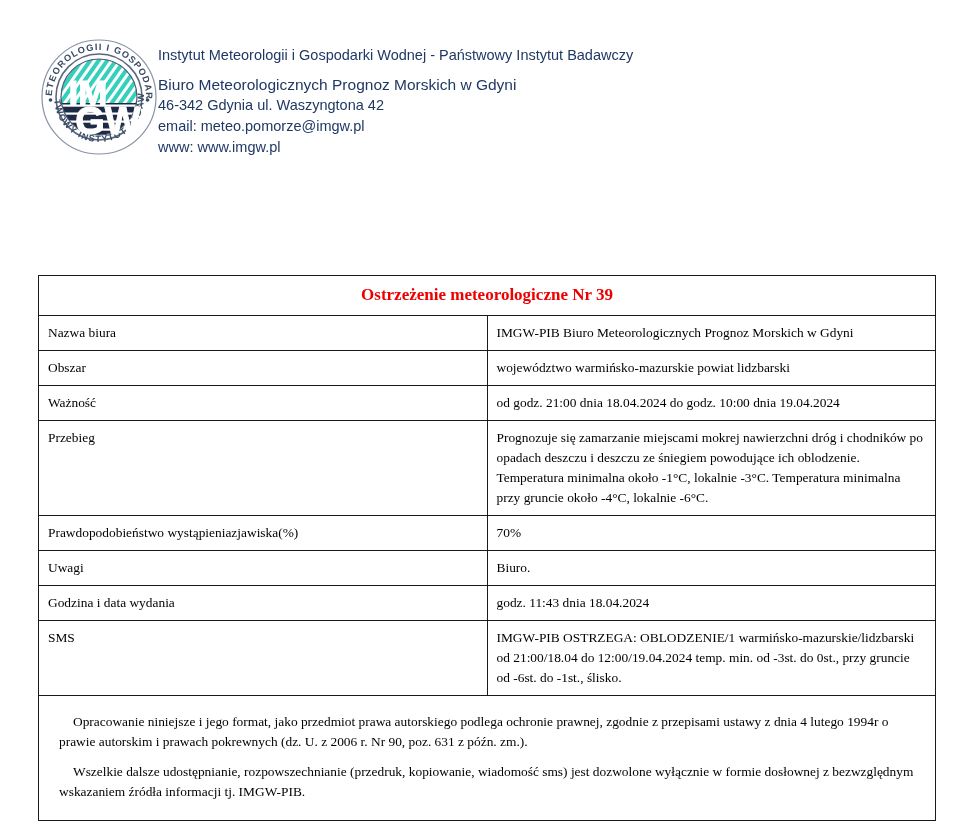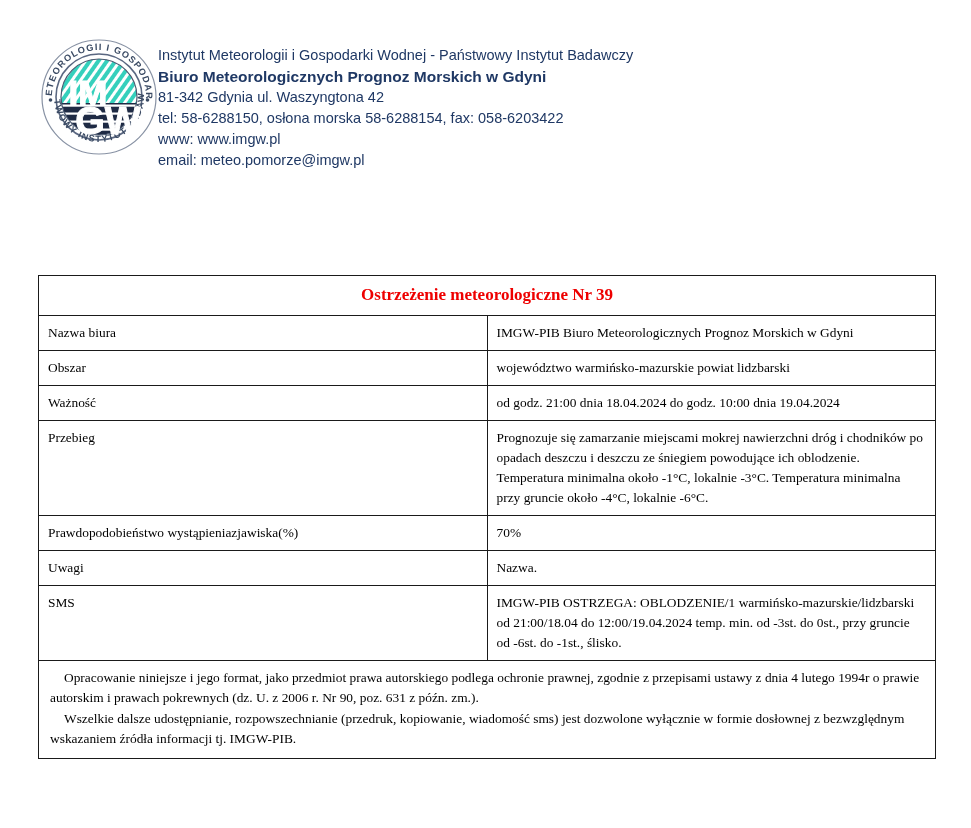--- a/index.html
+++ b/index.html
@@ -35,22 +35,23 @@
   .header-text {
     flex: 1 1 auto;
     font-family: "Liberation Sans", "DejaVu Sans", sans-serif;
     color: #1f3864;
     font-size: 14.5px;
     line-height: 21px;
     padding-top: 7px;
     padding-right: 4px;
   }
   .header-text .line-bold {
-    font-weight: bold;
+    font-weight: normal;
     font-size: 15.5px;
+    margin-top: 8px;
   }
 
   
   .doc-table {
     position: absolute;
     left: 38px;
     top: 275px;
     width: 898px;
     border-collapse: collapse;
     table-layout: fixed;
@@ -79,21 +80,21 @@
     padding-bottom: 10px !important;
   }
   .value b { font-weight: normal; }
 
   .footer-cell {
     padding: 6px 10px 8px 10px !important;
     line-height: 21px;
     font-size: 13.4px;
   }
   .footer-cell p {
-    margin: 1px;
+    margin: 10px;
     text-indent: 14px;
   }
 </style>
 </head>
 <body>
 
 <div class="header">
 
   <div class="logo-wrap">
     <svg viewBox="0 0 118 118" width="118" height="118">
@@ -133,24 +134,23 @@
       <circle cx="107.5" cy="62" r="1.8" fill="#3a4a63"></circle>
 
       <text x="48" y="67" font-family="'Liberation Sans', sans-serif" font-size="35" font-weight="bold" fill="#ffffff" text-anchor="middle" stroke="#ffffff" stroke-width="1">IM</text>
       <text x="68" y="96" font-family="'Liberation Sans', sans-serif" font-size="38" font-weight="bold" fill="#ffffff" text-anchor="middle" stroke="#ffffff" stroke-width="1">GW</text>
     </svg>
   </div>
 
   <div class="header-text">
     <div>Instytut Meteorologii i Gospodarki Wodnej - Państwowy Instytut Badawczy</div>
     <div class="line-bold">Biuro Meteorologicznych Prognoz Morskich w Gdyni</div>
-    <div>81-342 Gdynia ul. Waszyngtona 42</div>
-    <div>tel: 58-6288150, osłona  morska 58-6288154, fax: 058-6203422</div>
+    <div>46-342 Gdynia ul. Waszyngtona 42</div>
+    <div>email: meteo.pomorze@imgw.pl</div>
     <div>www: www.imgw.pl</div>
-    <div>email: meteo.pomorze@imgw.pl</div>
   </div>
 </div>
 
 <table class="doc-table">
   <tbody>
     <tr>
       <td class="title-cell" colspan="2">Ostrzeżenie meteorologiczne Nr 39</td>
     </tr>
 
     <tr>
@@ -174,23 +174,27 @@
       <td class="value">Prognozuje się zamarzanie miejscami mokrej nawierzchni dróg i chodników po opadach deszczu i deszczu ze śniegiem  powodujące ich oblodzenie. Temperatura minimalna około -1°C, lokalnie -3°C. Temperatura minimalna przy gruncie około -4°C, lokalnie -6°C.</td>
     </tr>
 
     <tr>
       <td class="label" style="white-space:normal;margin-top:16px;">Prawdopodobieństwo wystąpieniazjawiska(%)</td>
       <td class="value">70%</td>
     </tr>
 
     <tr>
       <td class="label">Uwagi</td>
-      <td class="value">Nazwa.</td>
-    </tr>
-
+      <td class="value">Biuro.</td>
+    </tr>
+
+    <tr>
+      <td class="label">Godzina i data wydania</td>
+      <td class="value">godz. 11:43 dnia 18.04.2024</td>
+    </tr>
 
     <tr>
       <td class="label">SMS</td>
       <td class="value">IMGW-PIB OSTRZEGA: OBLODZENIE/1 warmińsko-mazurskie/lidzbarski od 21:00/18.04 do 12:00/19.04.2024 temp. min. od -3st. do 0st., przy gruncie od -6st. do -1st., ślisko.</td>
     </tr>
 
     <tr>
       <td class="footer-cell" colspan="2">
         <p>Opracowanie niniejsze i jego format, jako przedmiot prawa autorskiego podlega ochronie prawnej, zgodnie z przepisami ustawy z dnia 4 lutego 1994r o prawie autorskim i prawach pokrewnych (dz. U. z 2006 r. Nr 90, poz. 631 z późn.  zm.).</p>
         <p>Wszelkie dalsze udostępnianie, rozpowszechnianie (przedruk, kopiowanie, wiadomość   sms) jest dozwolone wyłącznie w formie dosłownej z bezwzględnym wskazaniem źródła  informacji tj. IMGW-PIB.</p>

